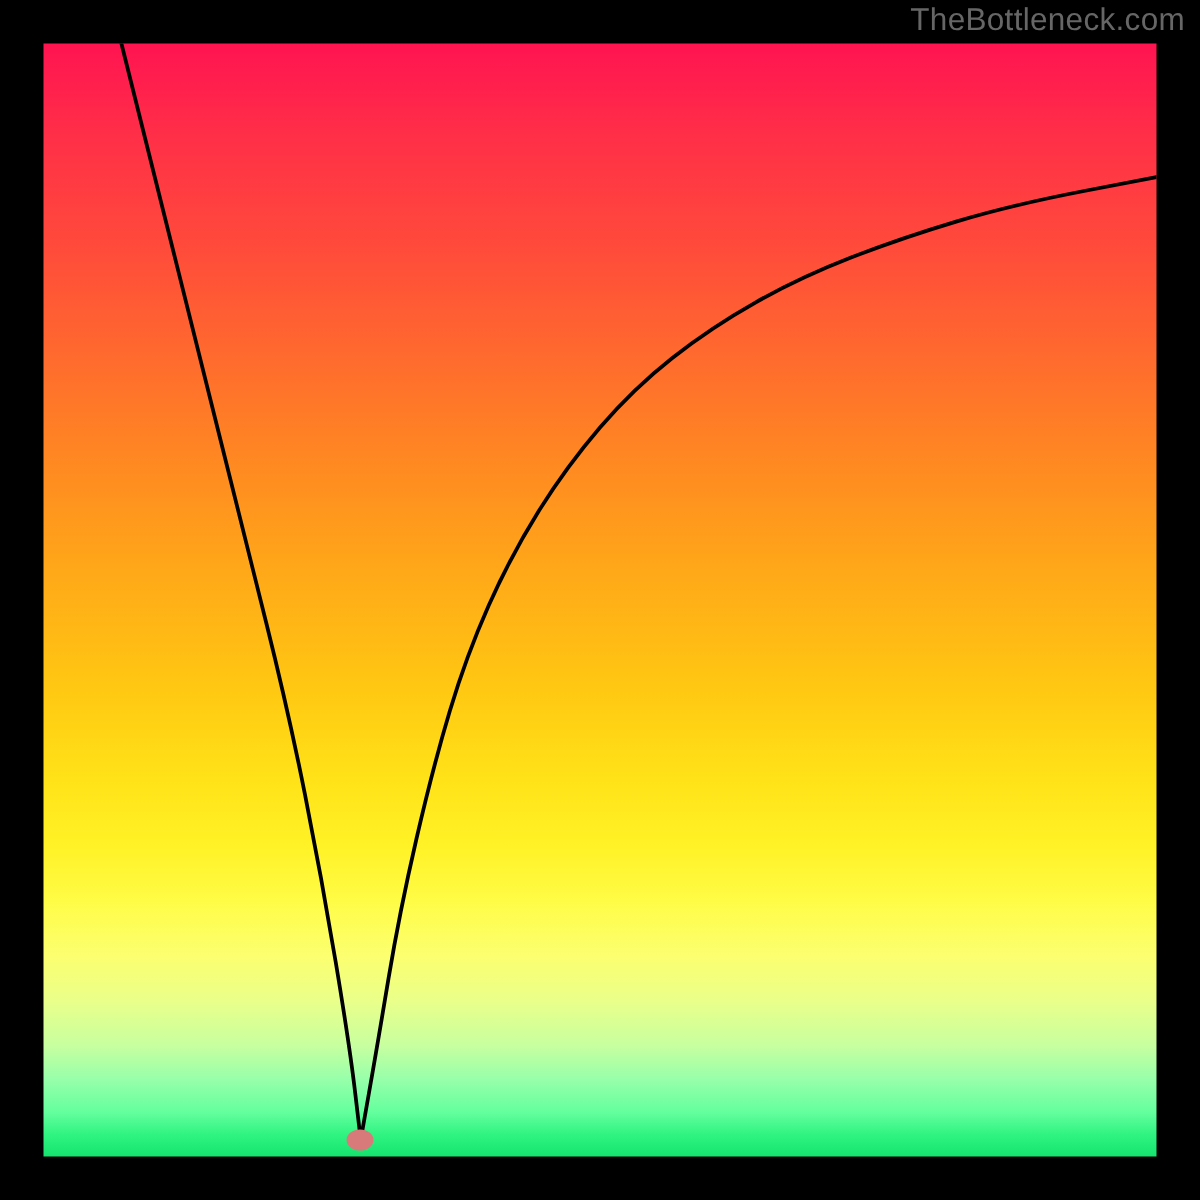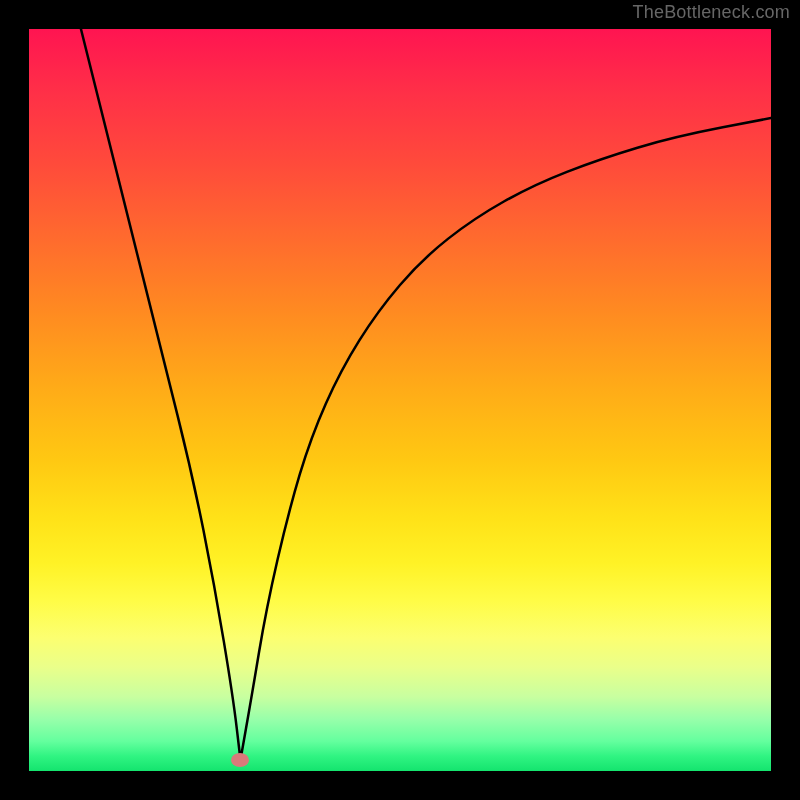--- a/index.html
+++ b/index.html
@@ -8,21 +8,21 @@
     height: 800px;
     background: #000;
     font-family: Arial, Helvetica, sans-serif;
     position: relative;
     overflow: hidden;
   }
   .watermark {
     position: absolute;
     top: 2px;
     right: 10px;
-    font-size: 18px;
+    font-size: 21px;
     color: #666;
     font-weight: 500;
     z-index: 5;
     letter-spacing: 0.2px;
   }
   .plot-frame {
     position: absolute;
     left: 29px;
     top: 29px;
     width: 742px;

